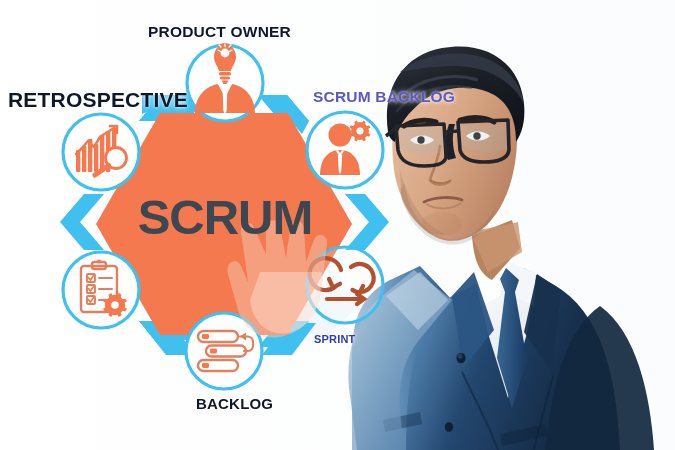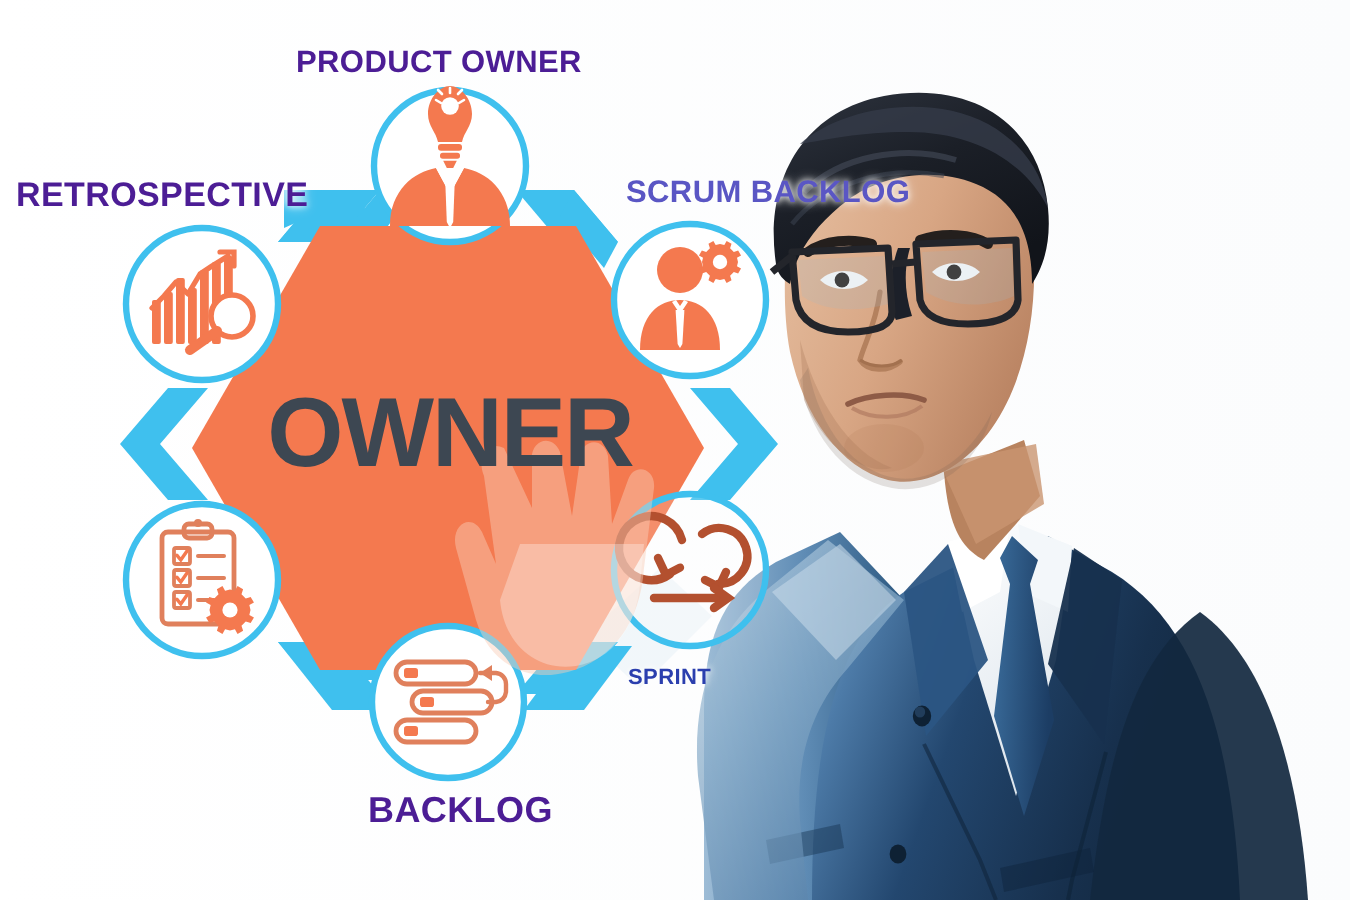--- a/index.html
+++ b/index.html
@@ -18,30 +18,30 @@
 
   
   .diagram{position:absolute;left:0;top:0;width:675px;height:450px;}
   .diagram svg{position:absolute;left:0;top:0;}
 
   
   .lbl{
     position:absolute;
     font-family:"Liberation Sans", sans-serif;
     font-weight:bold;
-    color:#4c1d95;
+    color:#0f172a;
     letter-spacing:.2px;
     white-space:nowrap;
     text-shadow:0 0 3px rgba(255,255,255,.95),0 0 6px rgba(255,255,255,.8);
   }
   #lbl-po{left:148px;top:23px;font-size:15.5px;}
-  #lbl-retro{left:8px;top:88px;font-size:17px;text-align:right;}
+  #lbl-retro{left:8px;top:88px;font-size:21px;text-align:right;}
   #lbl-sm{left:313px;top:88px;font-size:15.5px;color:#5a56c4;}
   #lbl-standup{left:51px;top:333px;font-size:15.5px;}
-  #lbl-backlog{left:184px;top:395px;font-size:18px;}
+  #lbl-backlog{left:196px;top:395px;font-size:15px;}
   #lbl-sprint{left:314px;top:333px;font-size:11px;color:#2b3fae;}
 
   .scrum-word{
     position:absolute;left:0;top:190px;width:450px;text-align:center;
     font-family:"Liberation Sans", sans-serif;
     font-weight:bold;font-size:49px;letter-spacing:-1px;
     color:#3d4752;
   }
   #scrum-text{left:125px;top:189px;width:200px;}
 </style>
@@ -393,21 +393,21 @@
                  C320 312 306 330 284 336 C262 342 244 330 238 310
                  L228 274 C225 262 236 256 241 266 L248 282 Z" fill="#f8cdb6"></path>
       </g>
       <g opacity="0.30">
         <path d="M250 300 C252 322 268 336 288 333 C306 330 318 314 320 292
                  L322 272 L260 272 Z" fill="#ffffff"></path>
       </g>
     </svg>
   </div>
 
-  <div class="scrum-word" id="scrum-text">OWNER</div>
+  <div class="scrum-word" id="scrum-text">SCRUM</div>
 
   <div class="lbl" id="lbl-po">PRODUCT OWNER</div>
 
   <div class="lbl" id="lbl-sm">SCRUM BACKLOG</div>
 
   <div class="lbl" id="lbl-sprint">SPRINT</div>
 
   <div class="lbl" id="lbl-backlog">BACKLOG</div>
 
 

